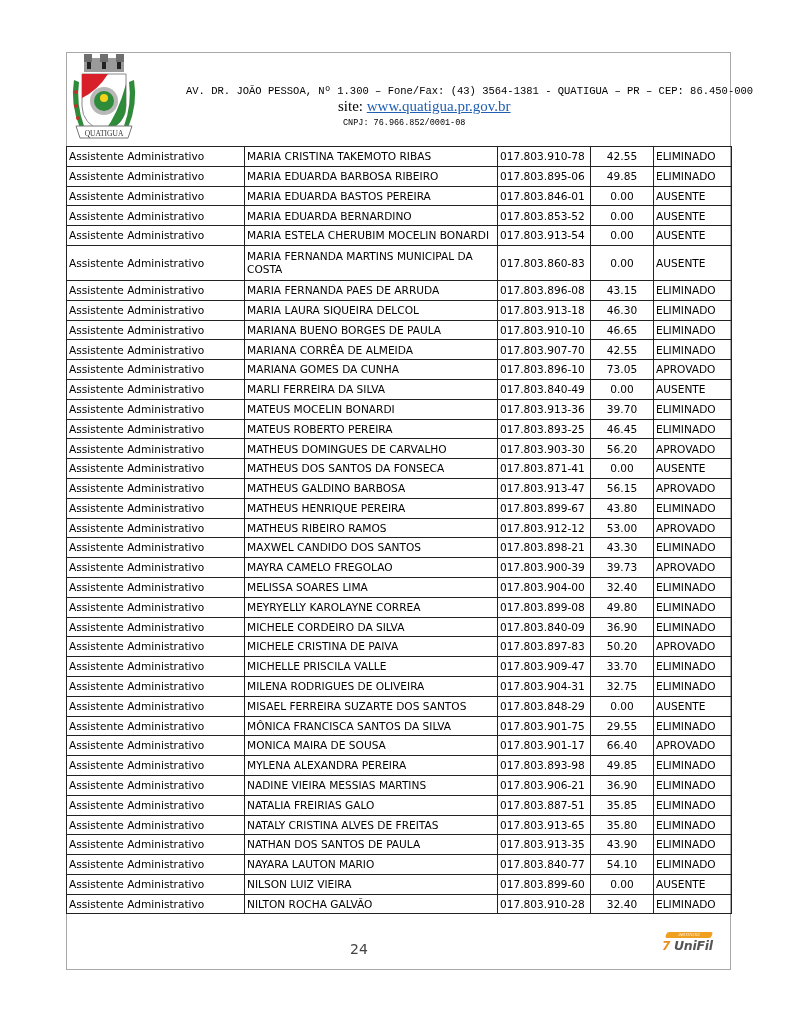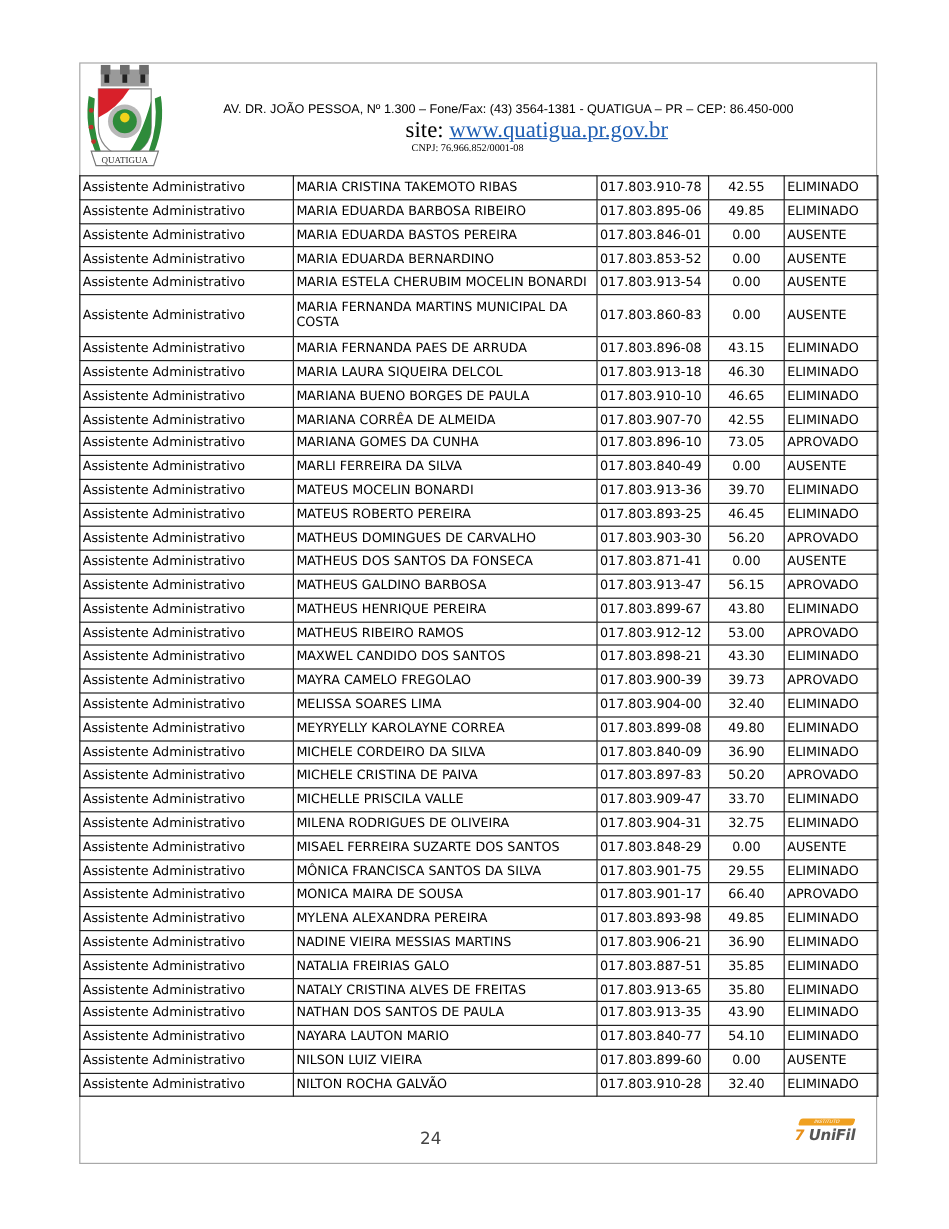--- a/index.html
+++ b/index.html
@@ -1,24 +1,24 @@
 <!DOCTYPE html>
 <html><head>
 <meta charset="utf-8">
 <style>
   html, body { margin:0; padding:0; background:#ffffff; }
   body { width:791px; height:1024px; position:relative; overflow:hidden; font-family:"Liberation Sans", sans-serif; }
   .frame { position:absolute; left:66px; top:52px; width:665px; height:918px; border:1px solid #a8a8a8; box-sizing:border-box; }
   .header { position:absolute; left:66px; top:52px; width:665px; height:94px; }
   .crest { position:absolute; left:2px; top:2px; width:72px; height:88px; }
   .title { position:absolute; left:96px; top:4px; font-family:"Liberation Serif", serif; font-weight:bold; font-size:25px; letter-spacing:0.2px; color:#000; white-space:nowrap; }
-  .address { position:absolute; left:120px; top:33px; font-family:Liberation Sans, sans-serif; font-size:10.5px; color:#000; white-space:nowrap; }
-  .site { position:absolute; left:272px; top:46px; font-family:"Liberation Serif", serif; font-size:19px; color:#000; white-space:nowrap; }
+  .address { position:absolute; left:120px; top:33px; font-family:Liberation Mono, monospace; font-size:10.5px; color:#000; white-space:nowrap; }
+  .site { position:absolute; left:272px; top:46px; font-family:"Liberation Serif", serif; font-size:15px; color:#000; white-space:nowrap; }
   .site a { color:#1f5fb4; text-decoration:underline; }
-  .cnpj { position:absolute; left:277px; top:66px; font-family:Liberation Serif, serif; font-size:8.5px; color:#000; white-space:nowrap; }
+  .cnpj { position:absolute; left:277px; top:66px; font-family:Liberation Mono, monospace; font-size:8.5px; color:#000; white-space:nowrap; }
   table.results { position:absolute; left:66px; top:146px; border-collapse:collapse; table-layout:fixed; width:665px; }
   table.results td { border:1px solid #222; height:18.8px; padding:0 0 0 2px; font-family:"DejaVu Sans", sans-serif; font-size:10.6px; color:#000; white-space:nowrap; overflow:hidden; line-height:12.5px; vertical-align:middle; }
   table.results td.name { white-space:normal; }
   table.results td.score { text-align:center; padding:0; }
   table.results tr.tall td { height:34px; }
   .c1 { width:178px; } .c2 { width:253px; } .c3 { width:93px; } .c4 { width:63px; } .c5 { width:78px; }
   .pageno { position:absolute; left:350px; top:941px; font-family:"DejaVu Sans", sans-serif; font-size:14px; color:#444; }
   .unifil { position:absolute; left:660px; top:932px; width:70px; height:22px; }
   .unifil .tag { position:absolute; left:6px; top:0; width:46px; height:6px; background:#f0a020; transform:skewX(-20deg); border-radius:2px; font-size:4px; color:#fff; text-align:center; line-height:6px; }
   .unifil .mark { position:absolute; left:2px; top:7px; font-family:"DejaVu Sans", sans-serif; font-style:italic; font-weight:bold; font-size:12px; color:#e8901a; }

